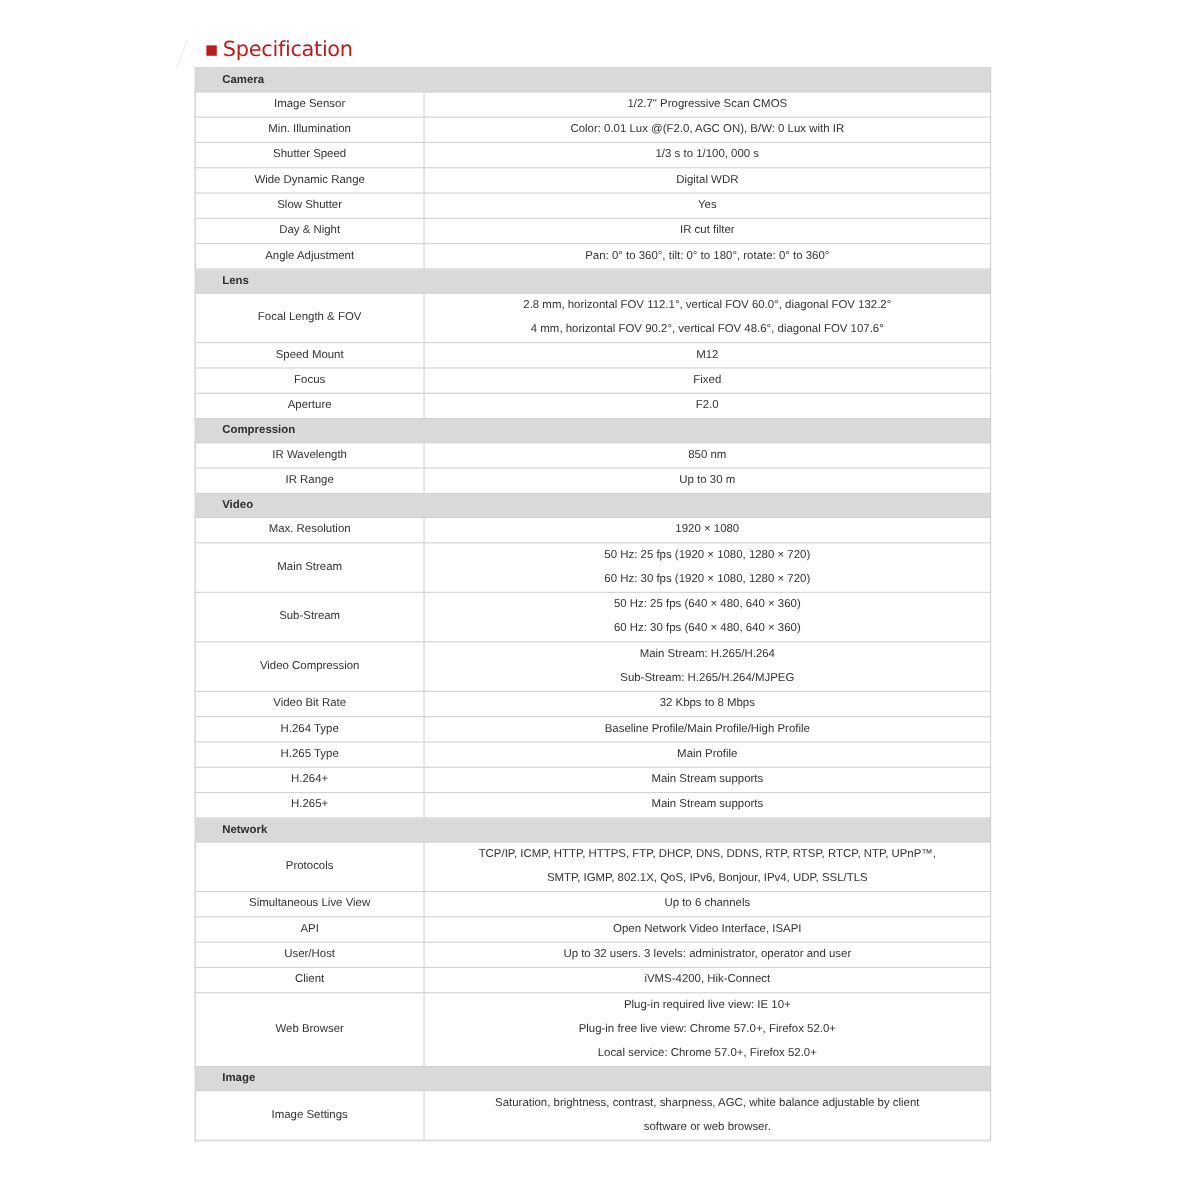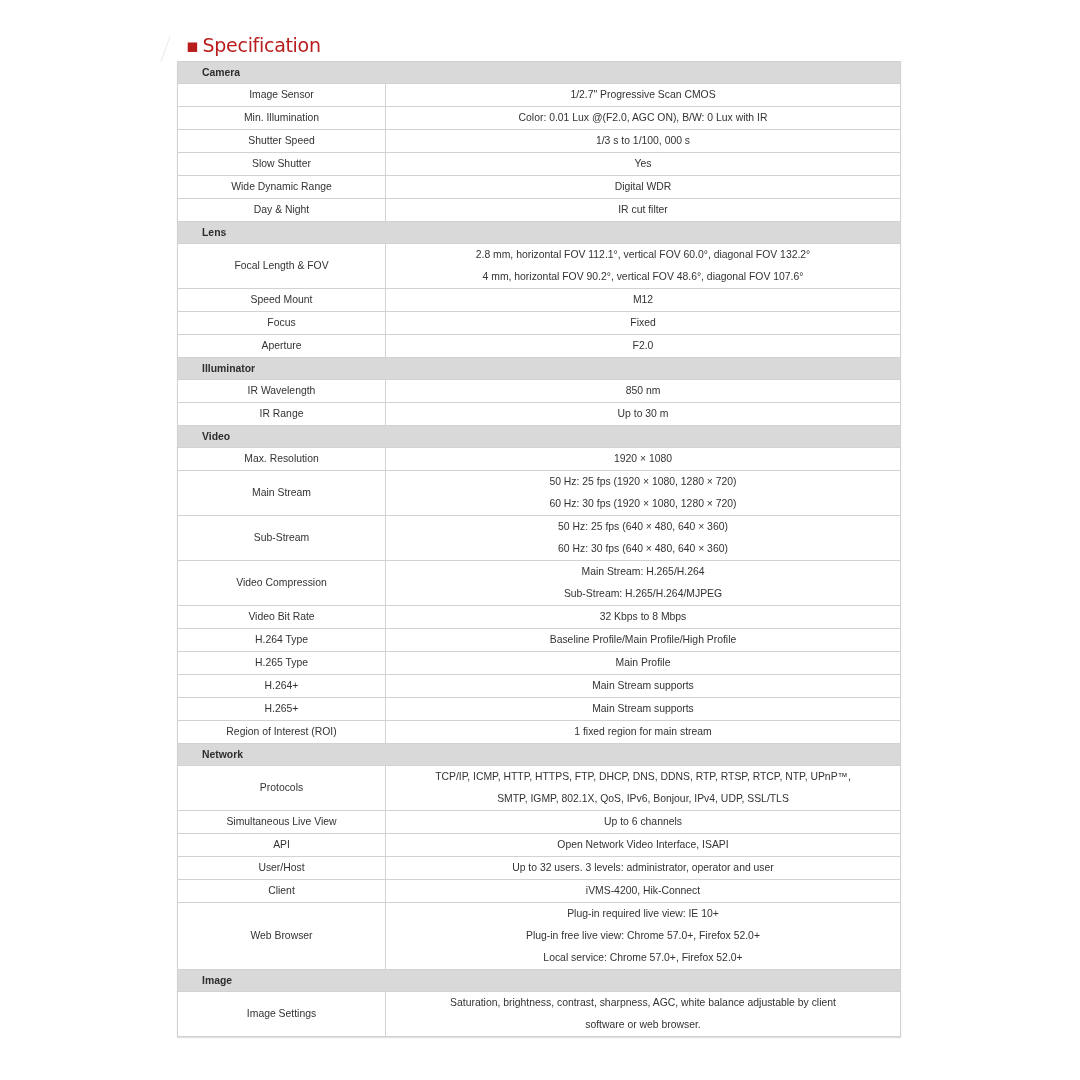--- a/index.html
+++ b/index.html
@@ -50,35 +50,41 @@
           <div>Color: 0.01 Lux @(F2.0, AGC ON), B/W: 0 Lux with IR</div>
         </td>
       </tr>
       <tr class="row">
         <td class="label">Shutter Speed</td>
         <td class="val">
           <div>1/3 s to 1/100, 000 s</div>
         </td>
       </tr>
       <tr class="row">
+        <td class="label">Wide Dynamic Range</td>
+        <td class="val">
+          <div>Digital WDR</div>
+        </td>
+      </tr>
+      <tr class="row">
         <td class="label">Slow Shutter</td>
         <td class="val">
           <div>Yes</div>
         </td>
       </tr>
       <tr class="row">
-        <td class="label">Wide Dynamic Range</td>
-        <td class="val">
-          <div>Digital WDR</div>
-        </td>
-      </tr>
-      <tr class="row">
         <td class="label">Day &amp; Night</td>
         <td class="val">
           <div>IR cut filter</div>
+        </td>
+      </tr>
+      <tr class="row">
+        <td class="label">Angle Adjustment</td>
+        <td class="val">
+          <div>Pan: 0° to 360°, tilt: 0° to 180°, rotate: 0° to 360°</div>
         </td>
       </tr>
       <tr class="section">
         <td colspan="2">Lens</td>
       </tr>
       <tr class="row">
         <td class="label">Focal Length &amp; FOV</td>
         <td class="val">
           <div>2.8 mm, horizontal FOV 112.1°, vertical FOV 60.0°, diagonal FOV 132.2°</div>
           <div>4 mm, horizontal FOV 90.2°, vertical FOV 48.6°, diagonal FOV 107.6°</div>
@@ -96,21 +102,21 @@
           <div>Fixed</div>
         </td>
       </tr>
       <tr class="row">
         <td class="label">Aperture</td>
         <td class="val">
           <div>F2.0</div>
         </td>
       </tr>
       <tr class="section">
-        <td colspan="2">Illuminator</td>
+        <td colspan="2">Compression</td>
       </tr>
       <tr class="row">
         <td class="label">IR Wavelength</td>
         <td class="val">
           <div>850 nm</div>
         </td>
       </tr>
       <tr class="row">
         <td class="label">IR Range</td>
         <td class="val">
@@ -168,26 +174,20 @@
       <tr class="row">
         <td class="label">H.264+</td>
         <td class="val">
           <div>Main Stream supports</div>
         </td>
       </tr>
       <tr class="row">
         <td class="label">H.265+</td>
         <td class="val">
           <div>Main Stream supports</div>
-        </td>
-      </tr>
-      <tr class="row">
-        <td class="label">Region of Interest (ROI)</td>
-        <td class="val">
-          <div>1 fixed region for main stream</div>
         </td>
       </tr>
       <tr class="section">
         <td colspan="2">Network</td>
       </tr>
       <tr class="row">
         <td class="label">Protocols</td>
         <td class="val">
           <div>TCP/IP, ICMP, HTTP, HTTPS, FTP, DHCP, DNS, DDNS, RTP, RTSP, RTCP, NTP, UPnP™,</div>
           <div>SMTP, IGMP, 802.1X, QoS, IPv6, Bonjour, IPv4, UDP, SSL/TLS</div>

